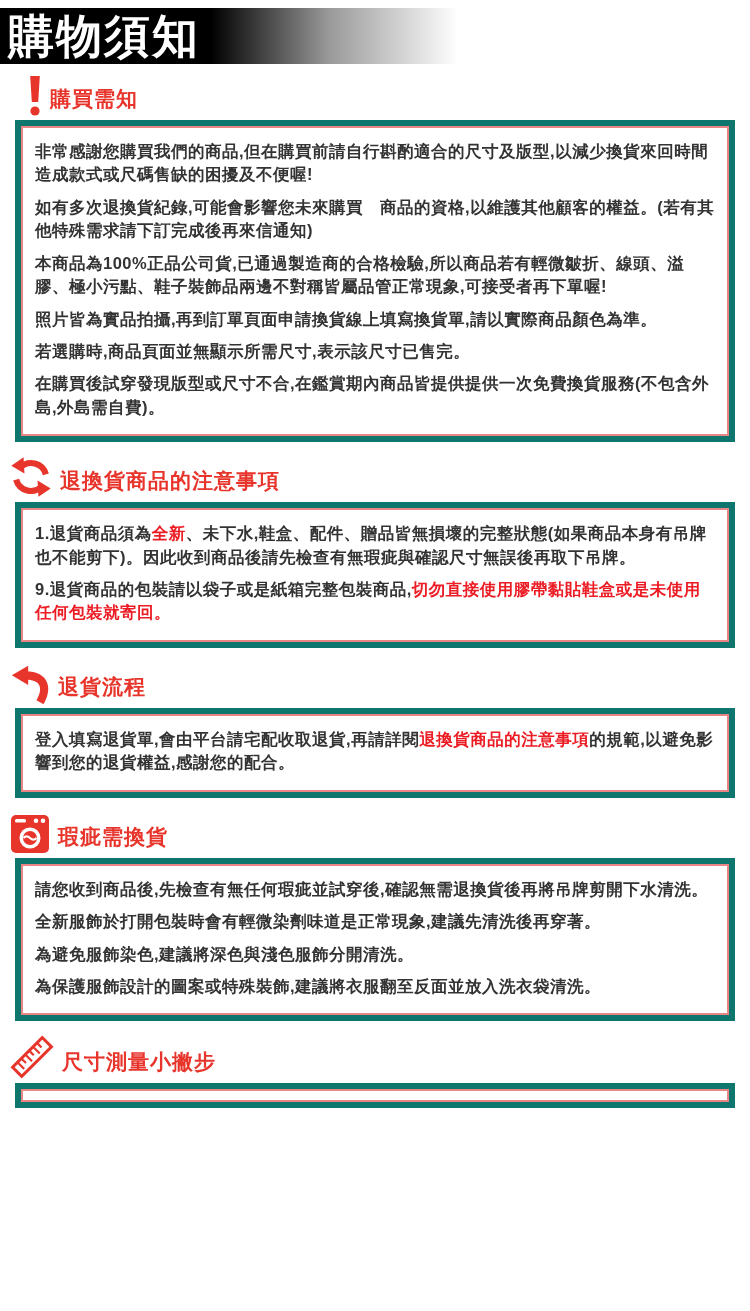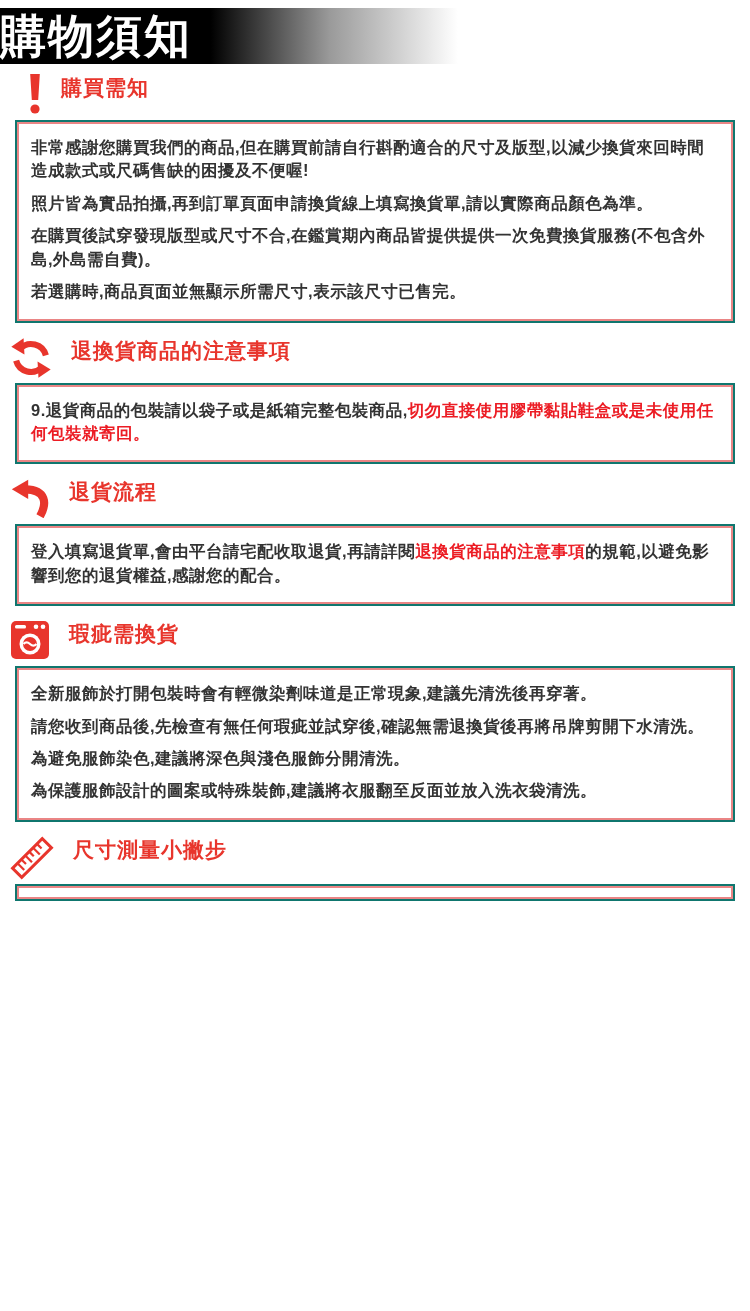--- a/index.html
+++ b/index.html
@@ -15,44 +15,44 @@
     height:56px;
     background:linear-gradient(to right,#000000 0%,#000000 46%,#9a9a9a 72%,#ffffff 100%);
     display:flex;
     align-items:center;
   }
   .banner-title {
     color:#ffffff;
     font-size:46px;
     font-weight:bold;
     letter-spacing:2px;
-    padding-left:0;
+    padding-left:8px;
     line-height:1;
   }
   
   .section-header {
     display:flex;
-    align-items:flex-start;
-    gap:19px;
+    align-items:flex-end;
+    gap:8px;
     margin:14px 0 4px 10px;
     min-height:42px;
   }
   .section-header.first { margin-left:28px; margin-top:10px; }
   .section-title {
     color:#e8352c;
     font-size:21px;
     font-weight:bold;
     margin-bottom:3px;
     letter-spacing:1px;
   }
   .icon { display:inline-block; line-height:0; }
   
   .notice-box {
     margin:0 15px 4px 15px;
-    border:2px solid #0f766e;
+    border:6px solid #0f766e;
     background:#ffffff;
   }
   .notice-box-inner {
     border:2px solid #ea8585;
     padding:3px 12px 6px 12px;
   }
   .notice-box-inner p {
     margin:9px 0;
     font-size:16.5px;
     font-weight:bold;
@@ -75,43 +75,46 @@
       <svg width="14" height="40" viewBox="0 0 14 40" fill="#e8352c">
         <path d="M2.2 0 h9.6 l-1.6 26 h-6.4 z"></path>
           <circle cx="7" cy="35" r="4.6"></circle>
       </svg>
     </span>
     <span class="section-title">購買需知</span>
   </div>
   <div class="notice-box">
     <div class="notice-box-inner">
       <p><span>非常感謝您購買我們的商品,但在購買前請自行斟酌適合的尺寸及版型,以減少換貨來回時間造成款式或尺碼售缺的困擾及不便喔!</span></p>
+      <p><span>如有多次退換貨紀錄,可能會影響您未來購買　商品的資格,以維護其他顧客的權益。(若有其他特殊需求請下訂完成後再來信通知)</span></p>
+      <p><span>本商品為100%正品公司貨,已通過製造商的合格檢驗,所以商品若有輕微皺折、線頭、溢膠、極小污點、鞋子裝飾品兩邊不對稱皆屬品管正常現象,可接受者再下單喔!</span></p>
       <p><span>照片皆為實品拍攝,再到訂單頁面申請換貨線上填寫換貨單,請以實際商品顏色為準。</span></p>
+      <p><span>若選購時,商品頁面並無顯示所需尺寸,表示該尺寸已售完。</span></p>
       <p><span>在購買後試穿發現版型或尺寸不合,在鑑賞期內商品皆提供提供一次免費換貨服務(不包含外島,外島需自費)。</span></p>
-      <p><span>若選購時,商品頁面並無顯示所需尺寸,表示該尺寸已售完。</span></p>
     </div>
   </div>
 </div>
 
 <div>
   <div class="section-header">
     <span class="icon">
       <svg width="42" height="42" viewBox="0 0 48 48">
         <g fill="none" stroke="#e8352c" stroke-width="7">
           <path d="M41 21 A17.5 17.5 0 0 0 11.5 13.5"></path>
           <path d="M7 27 A17.5 17.5 0 0 0 36.5 34.5"></path>
         </g>
         <polygon points="15.5,1.5 16.5,20 1.5,11" fill="#e8352c"></polygon>
         <polygon points="32.5,46.5 31.5,28 46.5,37" fill="#e8352c"></polygon>
       </svg>
     </span>
     <span class="section-title">退換貨商品的注意事項</span>
   </div>
   <div class="notice-box">
     <div class="notice-box-inner">
+      <p><span>1.退貨商品須為</span><span class="em">全新</span><span>、未下水,鞋盒、配件、贈品皆無損壞的完整狀態(如果商品本身有吊牌也不能剪下)。因此收到商品後請先檢查有無瑕疵與確認尺寸無誤後再取下吊牌。</span></p>
       <p><span>9.退貨商品的包裝請以袋子或是紙箱完整包裝商品,</span><span class="em">切勿直接使用膠帶黏貼鞋盒或是未使用任何包裝就寄回。</span></p>
     </div>
   </div>
 </div>
 
 <div>
   <div class="section-header">
     <span class="icon">
       <svg width="40" height="40" viewBox="0 0 44 44">
         <path d="M33 42 C 41 28 40 13 17 12.5" fill="none" stroke="#e8352c" stroke-width="9"></path>
@@ -140,22 +143,22 @@
         <circle cx="33" cy="6.8" r="2.3" fill="#ffffff"></circle>
         <circle cx="20" cy="24" r="10.5" fill="#ffffff"></circle>
         <circle cx="20" cy="24" r="7" fill="#e8352c"></circle>
         <path d="M13.5 24 q3 -3.2 6.5 0 t6.5 0" stroke="#ffffff" stroke-width="2.2" fill="none"></path>
       </svg>
     </span>
     <span class="section-title">瑕疵需換貨</span>
   </div>
   <div class="notice-box">
     <div class="notice-box-inner">
+      <p><span>請您收到商品後,先檢查有無任何瑕疵並試穿後,確認無需退換貨後再將吊牌剪開下水清洗。</span></p>
       <p><span>全新服飾於打開包裝時會有輕微染劑味道是正常現象,建議先清洗後再穿著。</span></p>
-      <p><span>請您收到商品後,先檢查有無任何瑕疵並試穿後,確認無需退換貨後再將吊牌剪開下水清洗。</span></p>
       <p><span>為避免服飾染色,建議將深色與淺色服飾分開清洗。</span></p>
       <p><span>為保護服飾設計的圖案或特殊裝飾,建議將衣服翻至反面並放入洗衣袋清洗。</span></p>
     </div>
   </div>
 </div>
 
 <div>
   <div class="section-header">
     <span class="icon">
       <svg width="44" height="44" viewBox="0 0 44 44">

